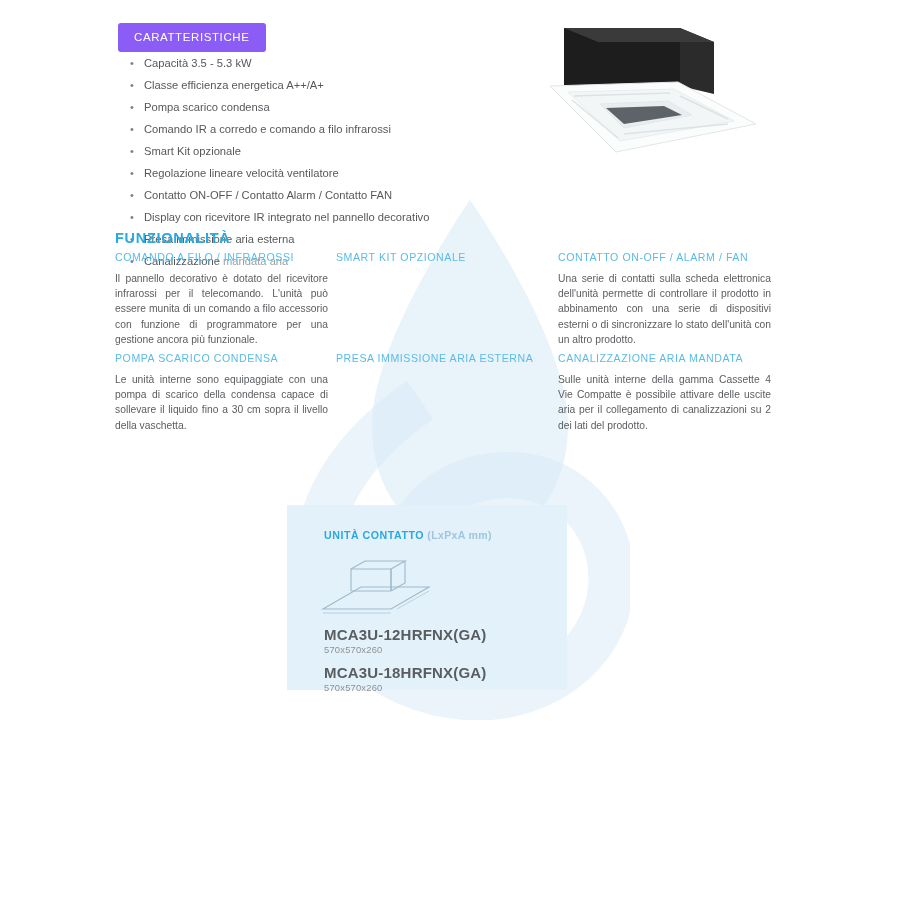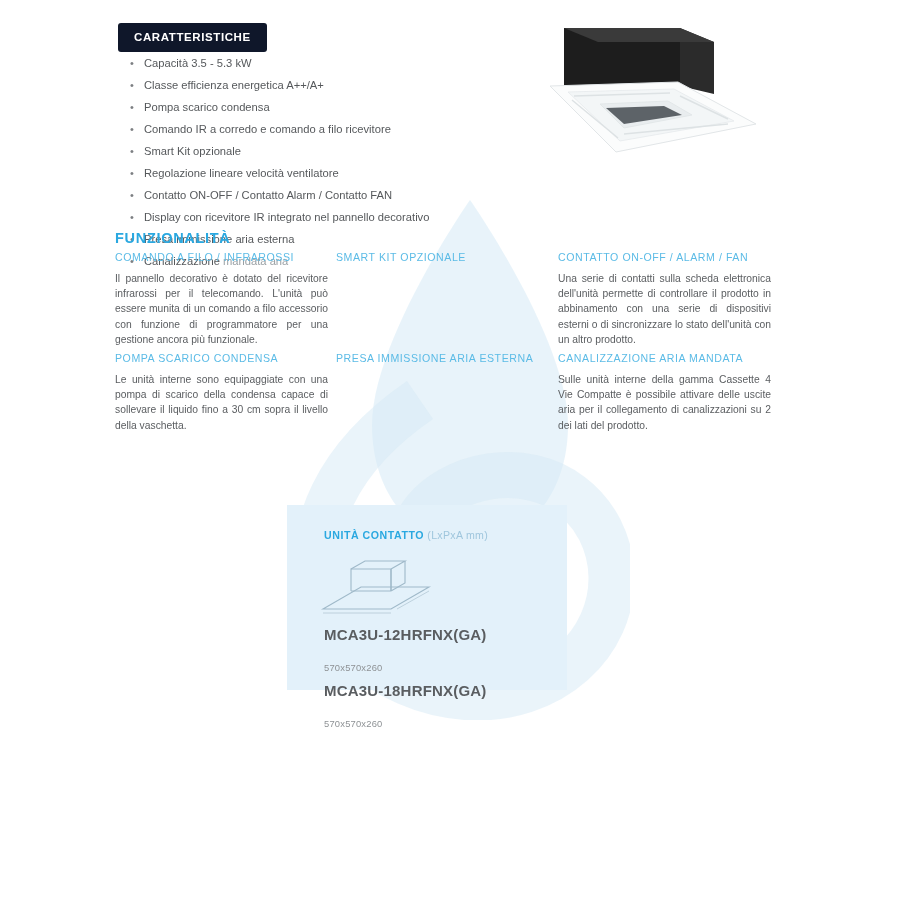--- a/index.html
+++ b/index.html
@@ -32,24 +32,24 @@
     z-index: 2;
     width: 900px;
     height: 900px;
   }
 
   
   .badge {
     position: absolute;
     left: 118px;
     top: 23px;
-    background: #0f172a;
+    background: #8b5cf6;
     color: #ffffff;
     font-size: 11.5px;
-    font-weight: bold;
+    font-weight: normal;
     letter-spacing: 0.6px;
     padding: 9px 16px 8px 16px;
     border-radius: 3px;
     line-height: 1;
   }
 
   
   .features {
     position: absolute;
     left: 130px;
@@ -134,21 +134,21 @@
     position: absolute;
     left: 37px;
     top: 24px;
     font-size: 10.6px;
     letter-spacing: 0.55px;
     color: #2aa8e0;
     font-weight: bold;
   }
   .dim-title .sub {
     color: #9fc6dd;
-    font-weight: normal;
+    font-weight: bold;
     letter-spacing: 0.3px;
   }
   .dim-figure {
     position: absolute;
     left: 30px;
     top: 42px;
     width: 120px;
     height: 80px;
   }
   .dim-list {
@@ -161,21 +161,21 @@
     font-weight: bold;
     color: #5a5d60;
     letter-spacing: 0.2px;
     margin-top: 9px;
     text-align: right;
   }
   .dim-size {
     font-size: 9.4px;
     color: #8e9295;
     letter-spacing: 0.2px;
-    margin-top: 19px;
+    margin-top: 1px;
   }
 </style>
 </head>
 <body>
 
 <svg class="bg-drop" viewBox="0 0 330 520">
   <g fill="#d6e9f6">
     <path d="M170 0 C170 0 72 140 72 225 C72 300 120 345 170 345 C220 345 268 300 268 225 C268 140 170 0 170 0 Z" opacity="0.55"></path>
     <path d="M120 200 C40 255 0 330 25 400 C52 475 150 515 225 490 C300 465 330 390 300 330 C270 272 200 262 150 290 C110 312 100 355 120 385" fill="none" stroke="#d6e9f6" stroke-width="46" opacity="0.5"></path>
   </g>
@@ -211,21 +211,21 @@
     <div class="feature-item">
       <span class="feature-bullet">•</span>
       <span class="feature-text"><span>Classe efficienza energetica A++/A+</span><span class="muted"></span></span>
     </div>
     <div class="feature-item">
       <span class="feature-bullet">•</span>
       <span class="feature-text"><span>Pompa scarico condensa</span><span class="muted"></span></span>
     </div>
     <div class="feature-item">
       <span class="feature-bullet">•</span>
-      <span class="feature-text"><span>Comando IR a corredo e comando a filo ricevitore</span><span class="muted"></span></span>
+      <span class="feature-text"><span>Comando IR a corredo e comando a filo infrarossi</span><span class="muted"></span></span>
     </div>
     <div class="feature-item">
       <span class="feature-bullet">•</span>
       <span class="feature-text"><span>Smart Kit opzionale</span><span class="muted"></span></span>
     </div>
     <div class="feature-item">
       <span class="feature-bullet">•</span>
       <span class="feature-text"><span>Regolazione lineare velocità ventilatore</span><span class="muted"></span></span>
     </div>
     <div class="feature-item">

